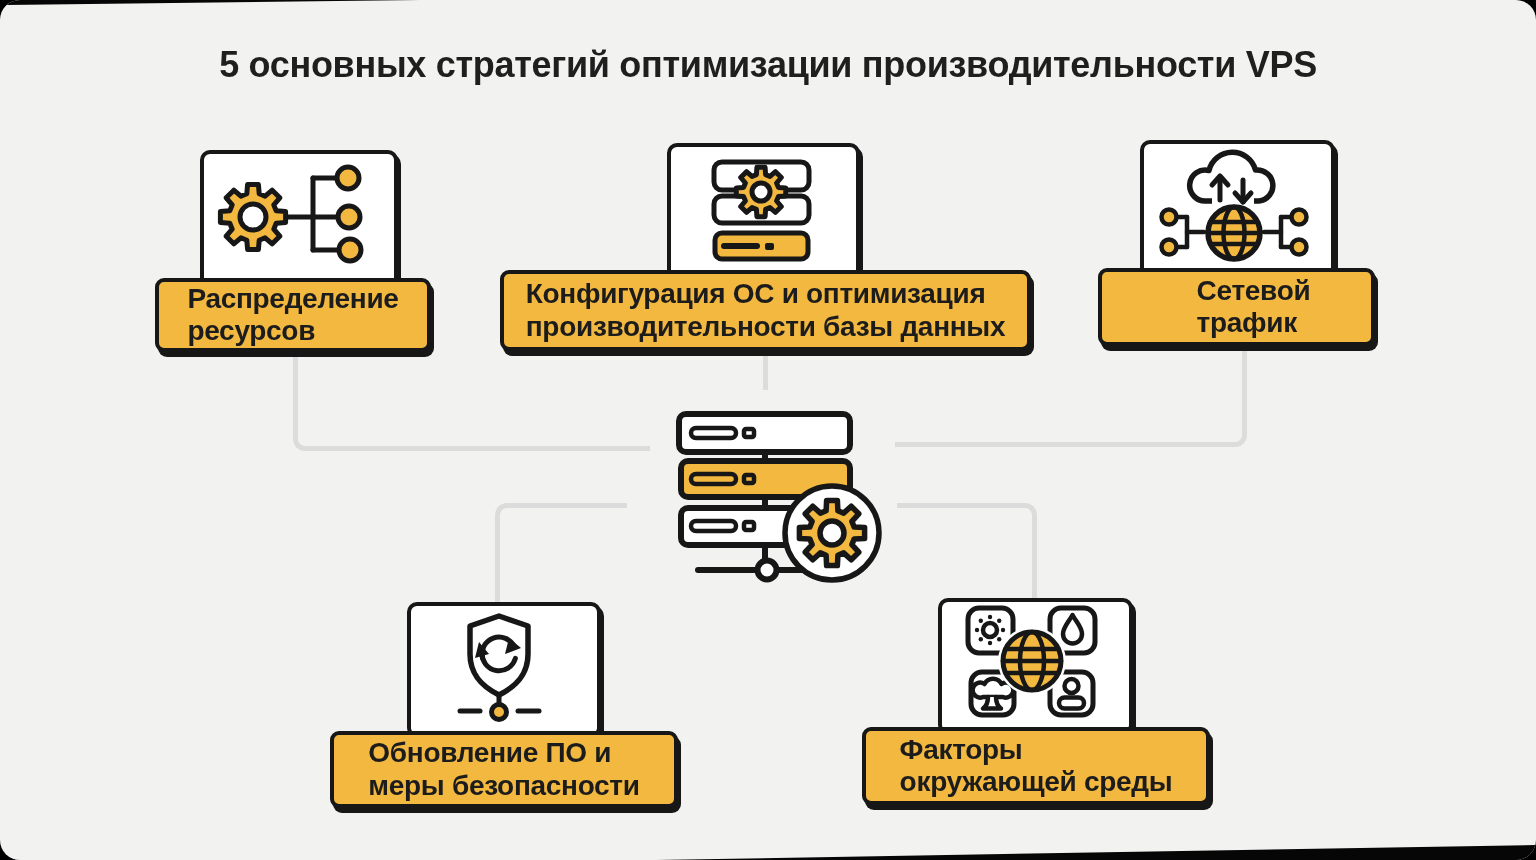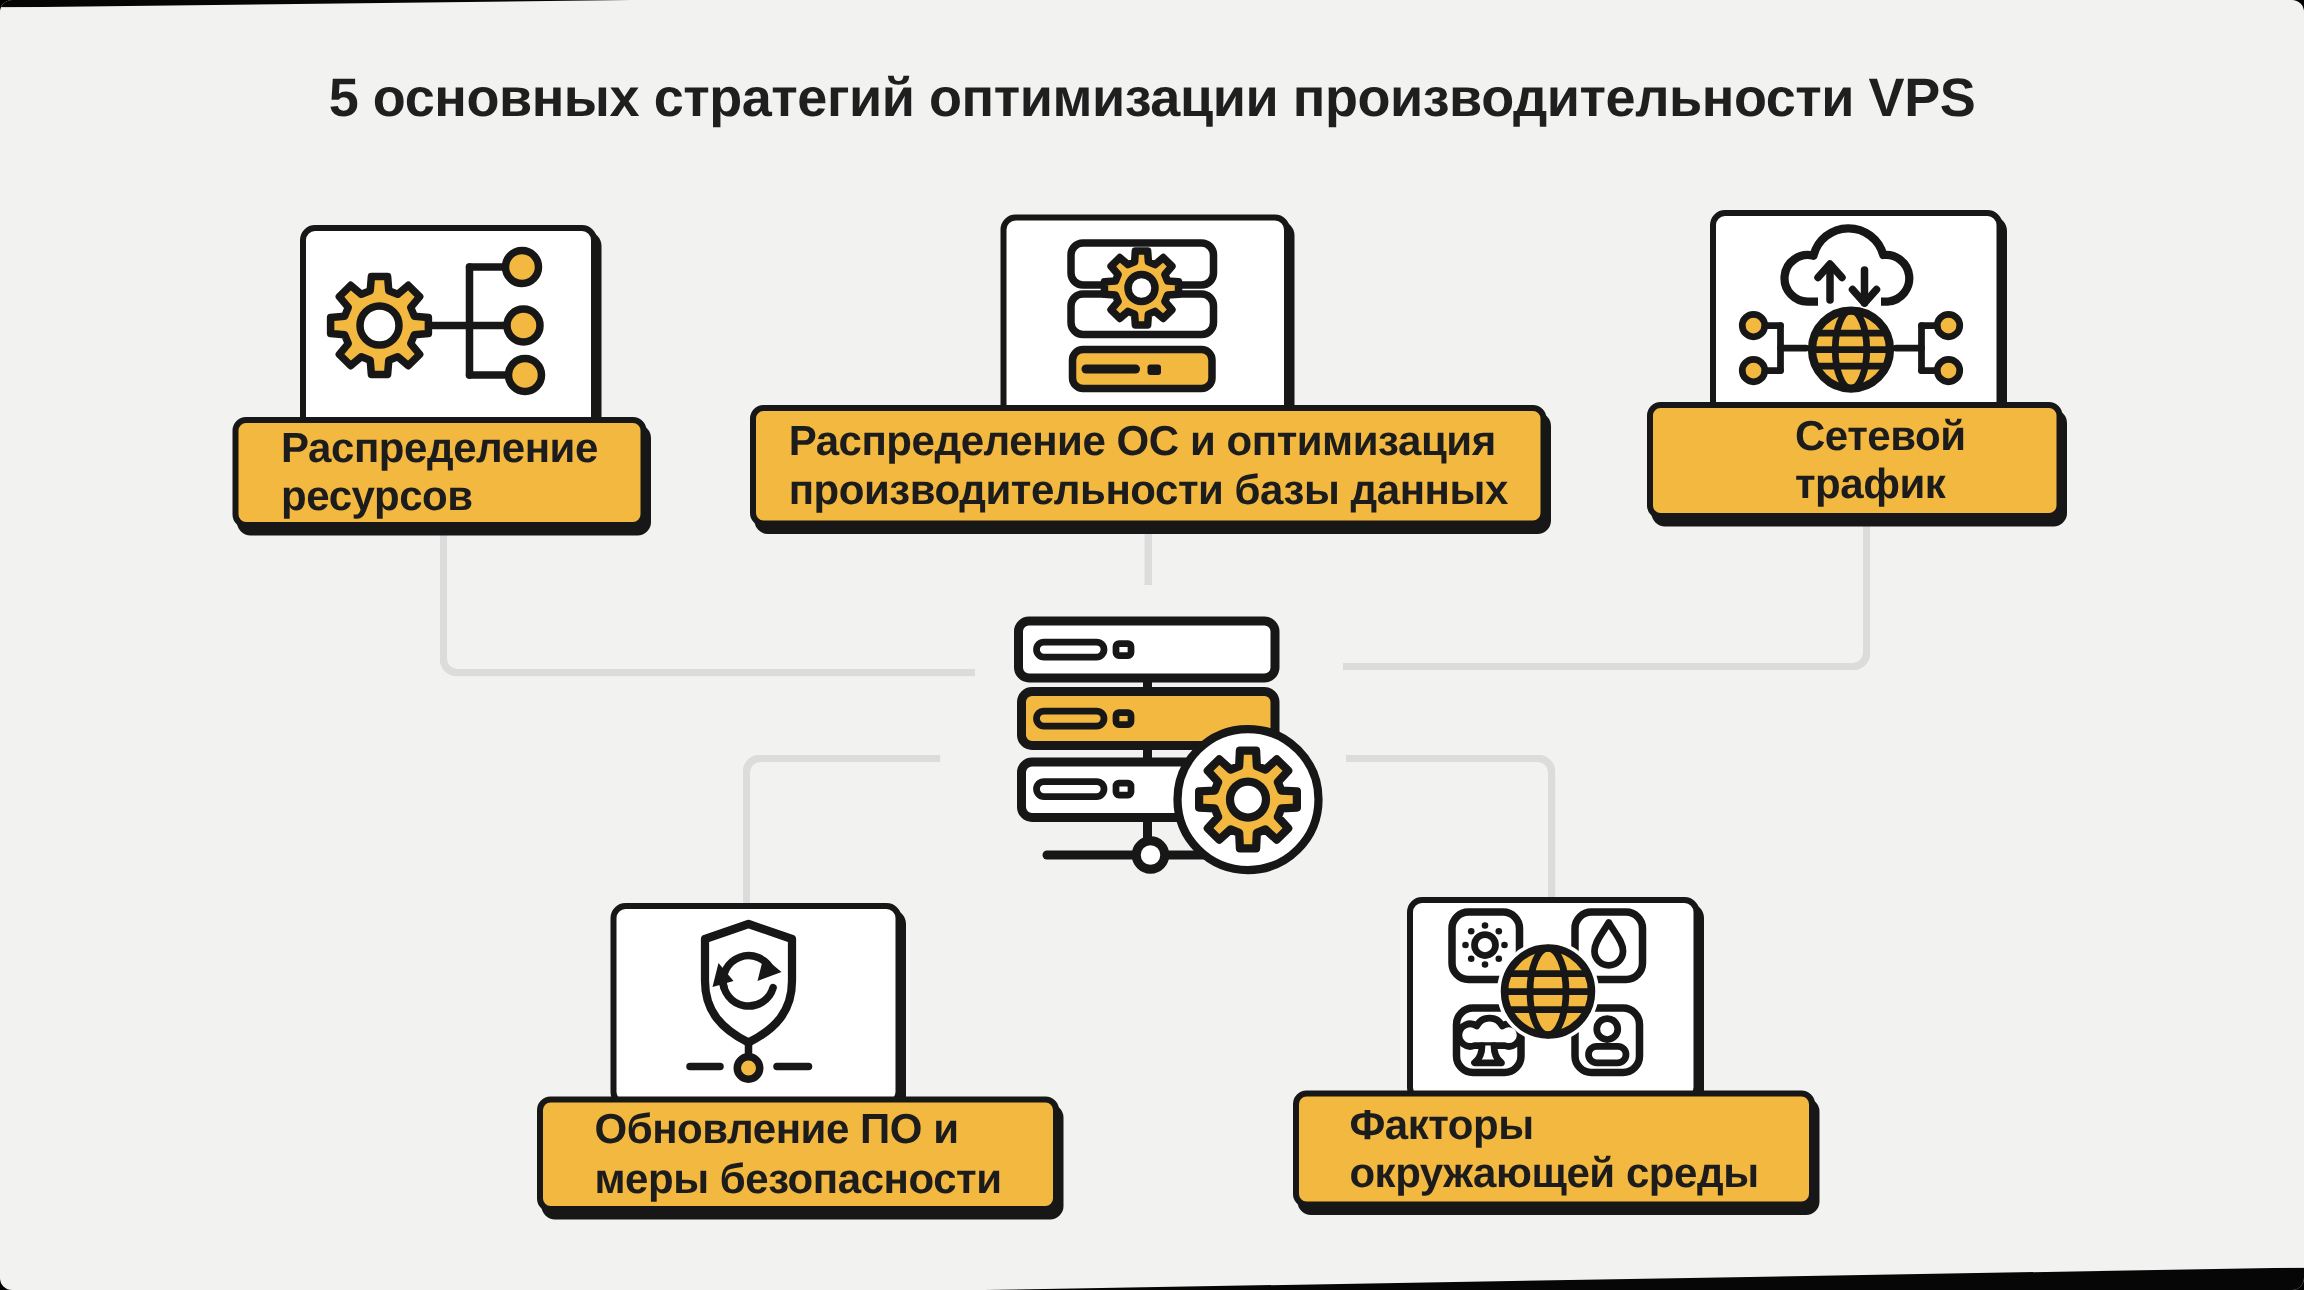--- a/index.html
+++ b/index.html
@@ -1,19 +1,19 @@
 <!DOCTYPE html>
 <html style="--accent: #F2B840; --outline: #171717; --background: #F2F2F0; --connector: #DCDCDC; --card-bg: #FFFFFF;"><head>
 <meta charset="utf-8">
 <style>
   html,body { margin:0; padding:0; background:#000; }
   .stage {
     position:relative; width:1536px; height:860px;
     background:var(--background,#F2F2F0);
-    border-radius:8px; overflow:hidden;
+    border-radius:20px; overflow:hidden;
     font-family:"Liberation Sans", sans-serif;
   }
   .title {
     position:absolute; top:44px; left:0; width:100%;
     text-align:center; font-size:36px; font-weight:bold;
     color:#1f1f1f; letter-spacing:-0.3px; z-index:4;
   }
   .card {
     position:absolute; background:var(--card-bg,#fff);
     border:4px solid var(--outline,#171717);
@@ -76,21 +76,21 @@
     <svg width="185" height="130" viewBox="0 0 185 130">
       <rect class="o fw" stroke-width="5" x="47" y="19" width="95" height="28" rx="8"></rect>
       <rect class="o fw" stroke-width="5" x="47" y="53" width="95" height="27" rx="8"></rect>
       <path class="o fy" stroke-width="5" d="M89.4,31.6 L 89.9,24.3 L 98.1,24.3 L 98.6,31.6 L 103.0,33.4 L 108.5,28.7 L 114.3,34.5 L 109.6,40.0 L 111.4,44.4 L 118.7,44.9 L 118.7,53.1 L 111.4,53.6 L 109.6,58.0 L 114.3,63.5 L 108.5,69.3 L 103.0,64.6 L 98.6,66.4 L 98.1,73.7 L 89.9,73.7 L 89.4,66.4 L 85.0,64.6 L 79.5,69.3 L 73.7,63.5 L 78.4,58.0 L 76.6,53.6 L 69.3,53.1 L 69.3,44.9 L 76.6,44.4 L 78.4,40.0 L 73.7,34.5 L 79.5,28.7 L 85.0,33.4 Z"></path>
       <circle class="o fw" stroke-width="5" cx="94" cy="49" r="9"></circle>
       <rect class="o fy" stroke-width="5" x="48" y="90" width="93" height="26" rx="7"></rect>
       <line class="o" stroke-width="6" x1="57" y1="103" x2="90" y2="103"></line>
       <rect class="fb" x="98" y="100" width="9" height="7" rx="2"></rect>
     </svg>
   </div>
-  <div class="label" style="left:500px; top:270px; width:531px; height:81px;">Распределение ОС и оптимизация
+  <div class="label" style="left:500px; top:270px; width:531px; height:81px;">Конфигурация ОС и оптимизация
 производительности базы данных</div>
 
   <div class="card" style="left:1140px; top:140px; width:187px; height:130px;">
     <svg width="187" height="130" viewBox="0 0 187 130">
       <path class="o fw" stroke-width="5.5" d="M 66 61 a 15.5 15.5 0 1 1 3 -30.5 a 24 24 0 0 1 46.5 -0.5 a 15 15 0 1 1 3.5 31 z"></path>
       <rect class="fw" x="72" y="56" width="42" height="10"></rect>
       <line class="o" stroke-width="5" x1="80" y1="60" x2="80" y2="38"></line>
       <polyline class="o" stroke-width="5" points="72,45 80,36 88,45"></polyline>
       <line class="o" stroke-width="5" x1="103" y1="40" x2="103" y2="62"></line>
       <polyline class="o" stroke-width="5" points="95,53 103,62 111,53"></polyline>
@@ -140,21 +140,21 @@
       <path class="o fw" stroke-width="5.5" d="M 92 14 L 121 24 V 52 C 121 72 110 84 92 93 C 74 84 63 72 63 52 V 24 Z"></path>
       <path class="o" stroke-width="5" d="M 75.6 56.4 A 17 17 0 0 1 107.4 44.8"></path>
       <polygon class="fb" points="102,36 114,46 98,52"></polygon>
       <path class="o" stroke-width="5" d="M 108.4 56.4 A 17 17 0 0 1 75.1 50.5"></path>
       <polygon class="fb" points="68,56 82,52 72,40"></polygon>
       <line class="o" stroke-width="5" x1="53" y1="109" x2="73" y2="109"></line>
       <line class="o" stroke-width="5" x1="111" y1="109" x2="132" y2="109"></line>
       <circle class="o fy" stroke-width="5" cx="92" cy="110" r="7.5"></circle>
     </svg>
   </div>
-  <div class="label" style="left:330px; top:731px; width:348px; height:77px;margin-left:28px;">Обновление ПО и
+  <div class="label" style="left:330px; top:731px; width:348px; height:77px;">Обновление ПО и
 меры безопасности</div>
 
   <div class="card" style="left:938px; top:598px; width:187px; height:129px;">
     <svg width="187" height="129" viewBox="0 0 187 129">
       <rect class="o fw" stroke-width="5" x="30" y="10" width="45" height="45" rx="11"></rect>
       <rect class="o fw" stroke-width="5" x="112" y="10" width="45" height="45" rx="11"></rect>
       <rect class="o fw" stroke-width="5" x="33" y="74" width="43" height="43" rx="11"></rect>
       <rect class="o fw" stroke-width="5" x="112" y="74" width="43" height="43" rx="11"></rect>
       <circle class="o fw" stroke-width="4.5" cx="52" cy="32" r="7"></circle>
       <g class="fb">

